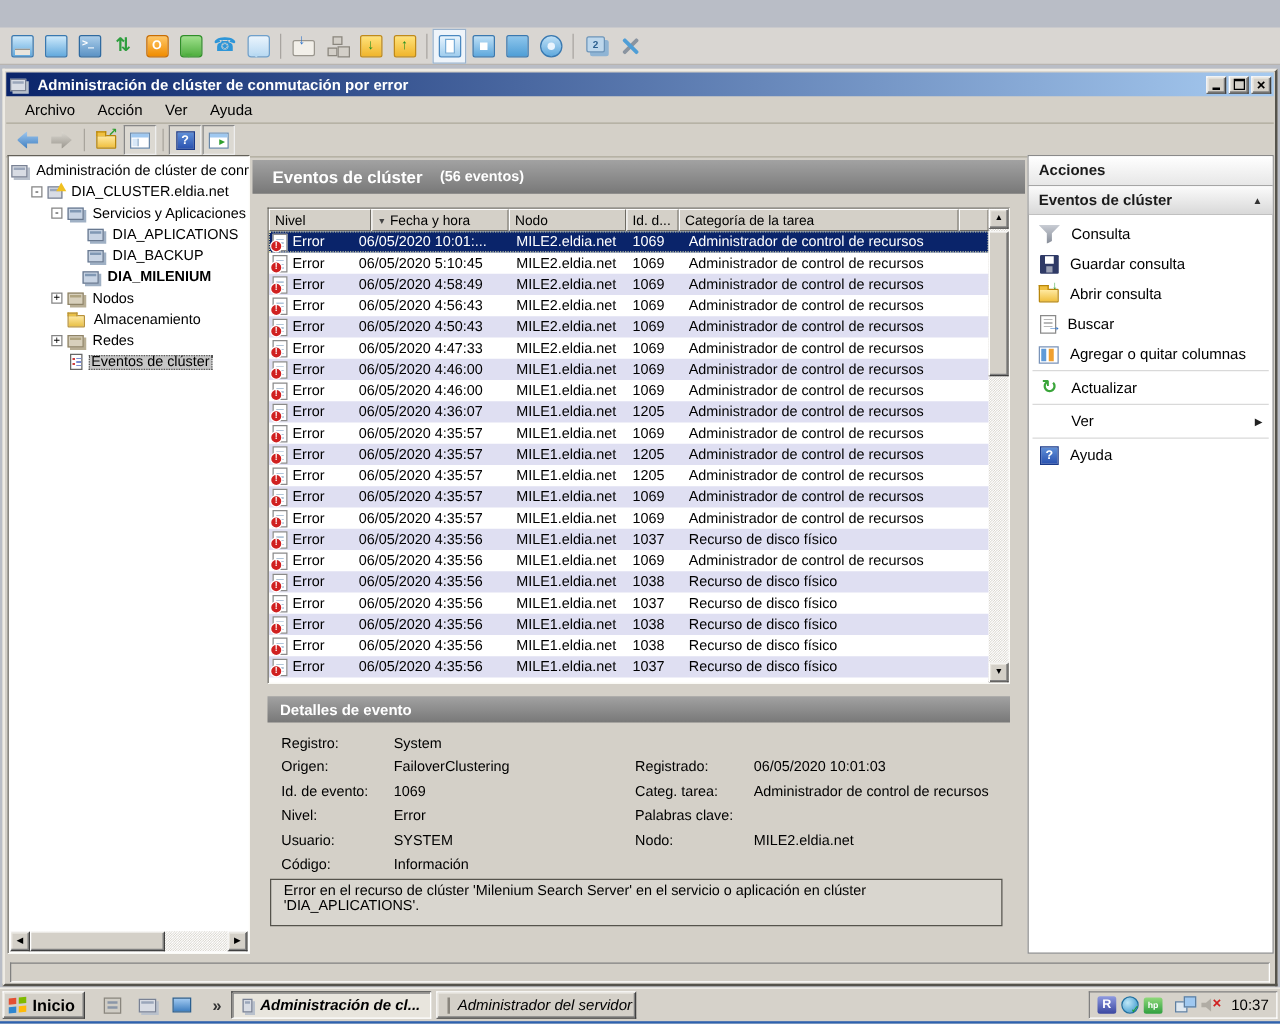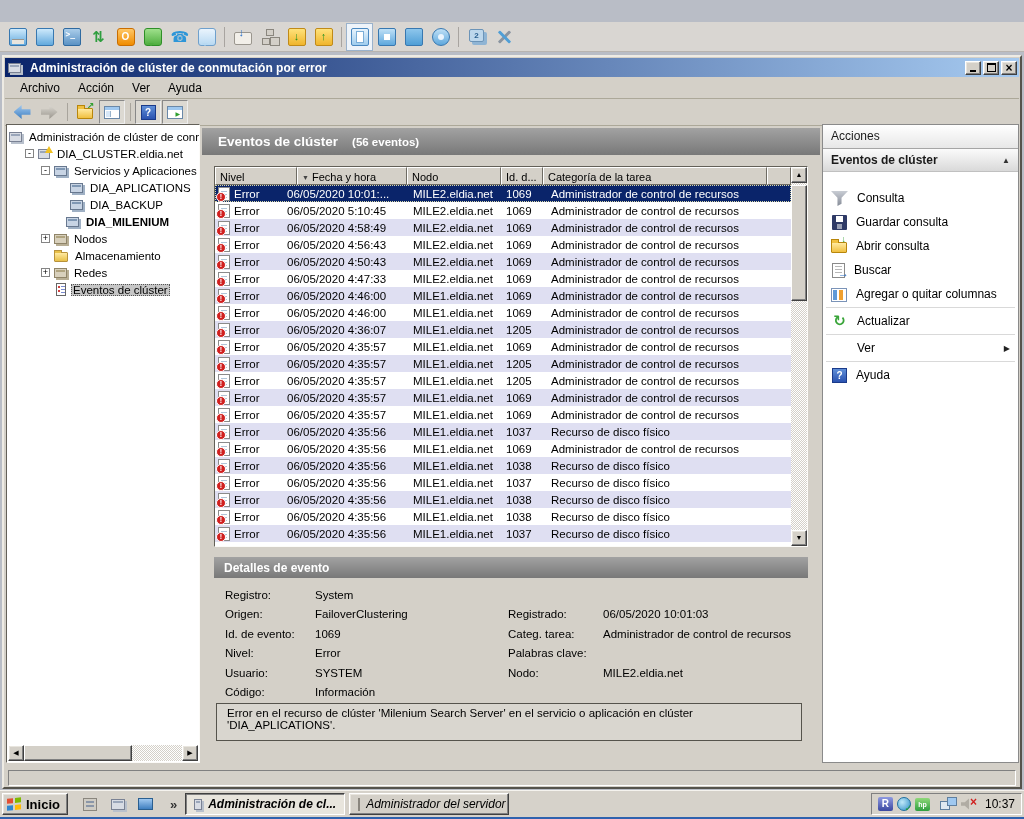--- a/index.html
+++ b/index.html
@@ -140,24 +140,24 @@
   .details-grid{position:absolute;left:221px;top:528px;width:578px;font-size:11.5px;color:#000;}
   .drow{display:flex;height:19.5px;align-items:center;}
   .dl{width:90px;flex:none;}
   .dv{width:193px;flex:none;overflow:hidden;white-space:nowrap;}
   .dl2{width:95px;flex:none;}
   .dv2{flex:1;overflow:hidden;white-space:nowrap;}
   .msg-box{position:absolute;left:212px;top:646px;width:586px;height:38px;border:1px solid #55534c;background:#d9d6cf;box-sizing:border-box;padding:3px 10px;font-size:11.5px;color:#000;}
 
   
   .actions-pane{position:absolute;left:818px;top:67px;width:197px;height:639px;background:#fff;border:1px solid #8a8a8a;box-sizing:border-box;}
-  .actions-title{height:23px;line-height:23px;padding-left:8px;font-weight:normal;font-size:12px;color:#1a1a1a;background:linear-gradient(#ffffff,#e7e7e7);border-bottom:1px solid #a5a5a5;}
+  .actions-title{height:23px;line-height:23px;padding-left:8px;font-weight:bold;font-size:12px;color:#1a1a1a;background:linear-gradient(#ffffff,#e7e7e7);border-bottom:1px solid #a5a5a5;}
   .actions-section{height:22px;display:flex;align-items:center;padding:0 8px;font-weight:bold;font-size:12px;color:#1a1a1a;background:linear-gradient(#fbfbfb,#d9d9d9);border-bottom:1px solid #c0c0c0;}
   .collapse-arrow{margin-left:auto;font-size:8px;color:#333;}
-  .actions-list{padding-top:14px;}
+  .actions-list{padding-top:3px;}
   .a-item{height:24px;display:flex;align-items:center;padding:0 8px;font-size:12px;color:#000;gap:9px;}
   .a-sep{height:1px;background:#d9d9d9;margin:1px 3px;}
   .aic{width:17px;height:16px;position:relative;flex:none;box-sizing:border-box;}
   .filter-icon{background:linear-gradient(#cdd1d8,#868c98);clip-path:polygon(0 6%,100% 6%,62% 48%,62% 86%,38% 100%,38% 48%);}
   .save-icon{background:#2f3a66;border-radius:1px;width:15px;height:15px;margin-left:1px;}
   .save-icon::before{content:"";position:absolute;left:4px;right:4px;top:1px;height:6px;background:#fff;}
   .save-icon::after{content:"";position:absolute;left:5px;right:5px;bottom:1px;height:5px;background:#9aa0b4;}
   .open-folder-icon{width:16px;height:11px;background:linear-gradient(#ffe9a0,#f0c040);border:1px solid #b8860b;border-radius:1px;margin-top:3px;}
   .open-folder-icon::before{content:"";position:absolute;left:-1px;top:-4px;width:6px;height:3px;background:#f0c040;border:1px solid #b8860b;border-bottom:none;}
   .open-folder-icon::after{content:"↓";position:absolute;right:0px;top:-9px;color:#2f9f2f;font-weight:bold;font-size:9px;}

